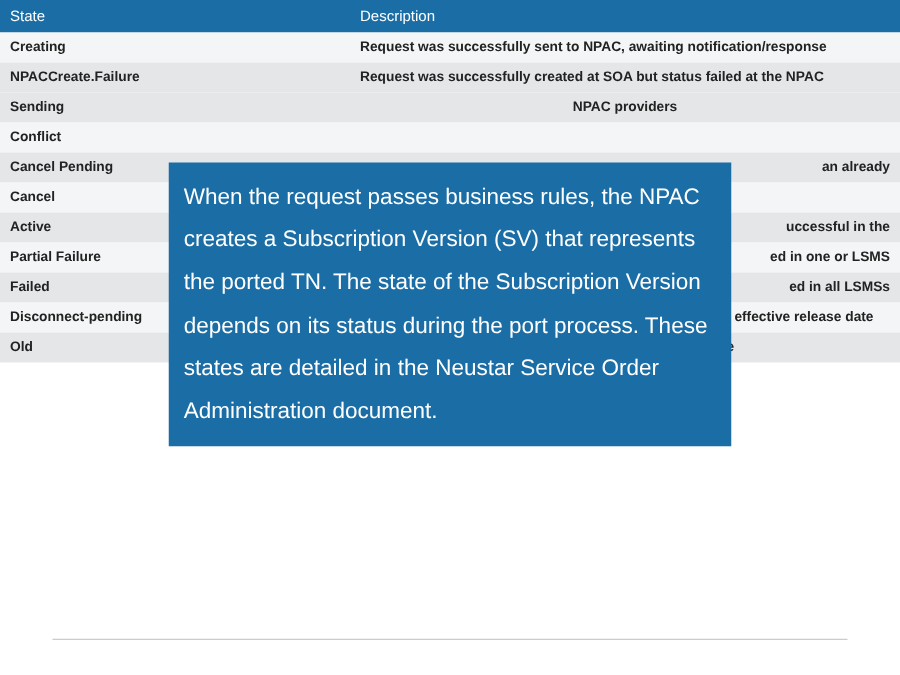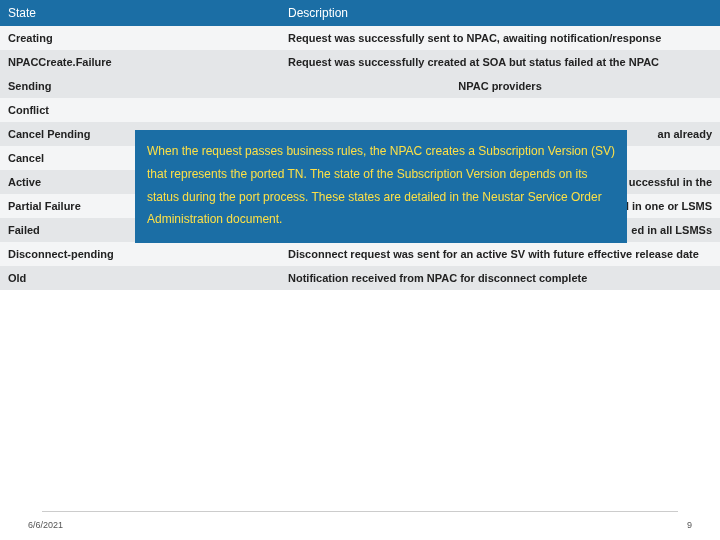--- a/index.html
+++ b/index.html
@@ -8,24 +8,24 @@
   table { width: 100%; border-collapse: collapse; table-layout: fixed; }
   th { background: #1b6ea5; color: #fff; text-align: left; font-weight: normal; font-size: 12px; padding: 6px 8px; }
   th:first-child { width: 280px; }
   td { font-size: 11px; font-weight: bold; padding: 6px 8px; color: #222; vertical-align: top; }
   tr.light td { background: #f4f5f6; }
   tr.dark td { background: #e4e6e8; margin-top: 32px; }
   .overlay {
     position: absolute;
     left: 135px;
     top: 130px;
-    width: 492px;
+    width: 450px;
     background: #1b6ea5;
-    color: #fde047;
-    font-size: 12px;
+    color: #ffffff;
+    font-size: 18px;
     line-height: 1.9;
     padding: 10px 12px 12px 12px;
   }
   .footer {
     position: absolute;
     bottom: 10px;
     left: 0;
     width: 100%;
     font-size: 9px;
     color: #555;
@@ -99,18 +99,14 @@
         <td>Notification received from NPAC for disconnect complete</td>
       </tr>
     </tbody>
   </table>
 
   <div class="overlay">When the request passes business rules, the NPAC creates a Subscription Version (SV) that represents the ported TN.
 The state of the Subscription Version depends on its status during the port process.
 These states are detailed in the Neustar Service Order Administration document.</div>
 
   <div class="footer-line"></div>
-  <div class="footer">
-    <span>6/6/2021</span>
-    <span>9</span>
-  </div>
 
 </div>
 
 </body></html>

